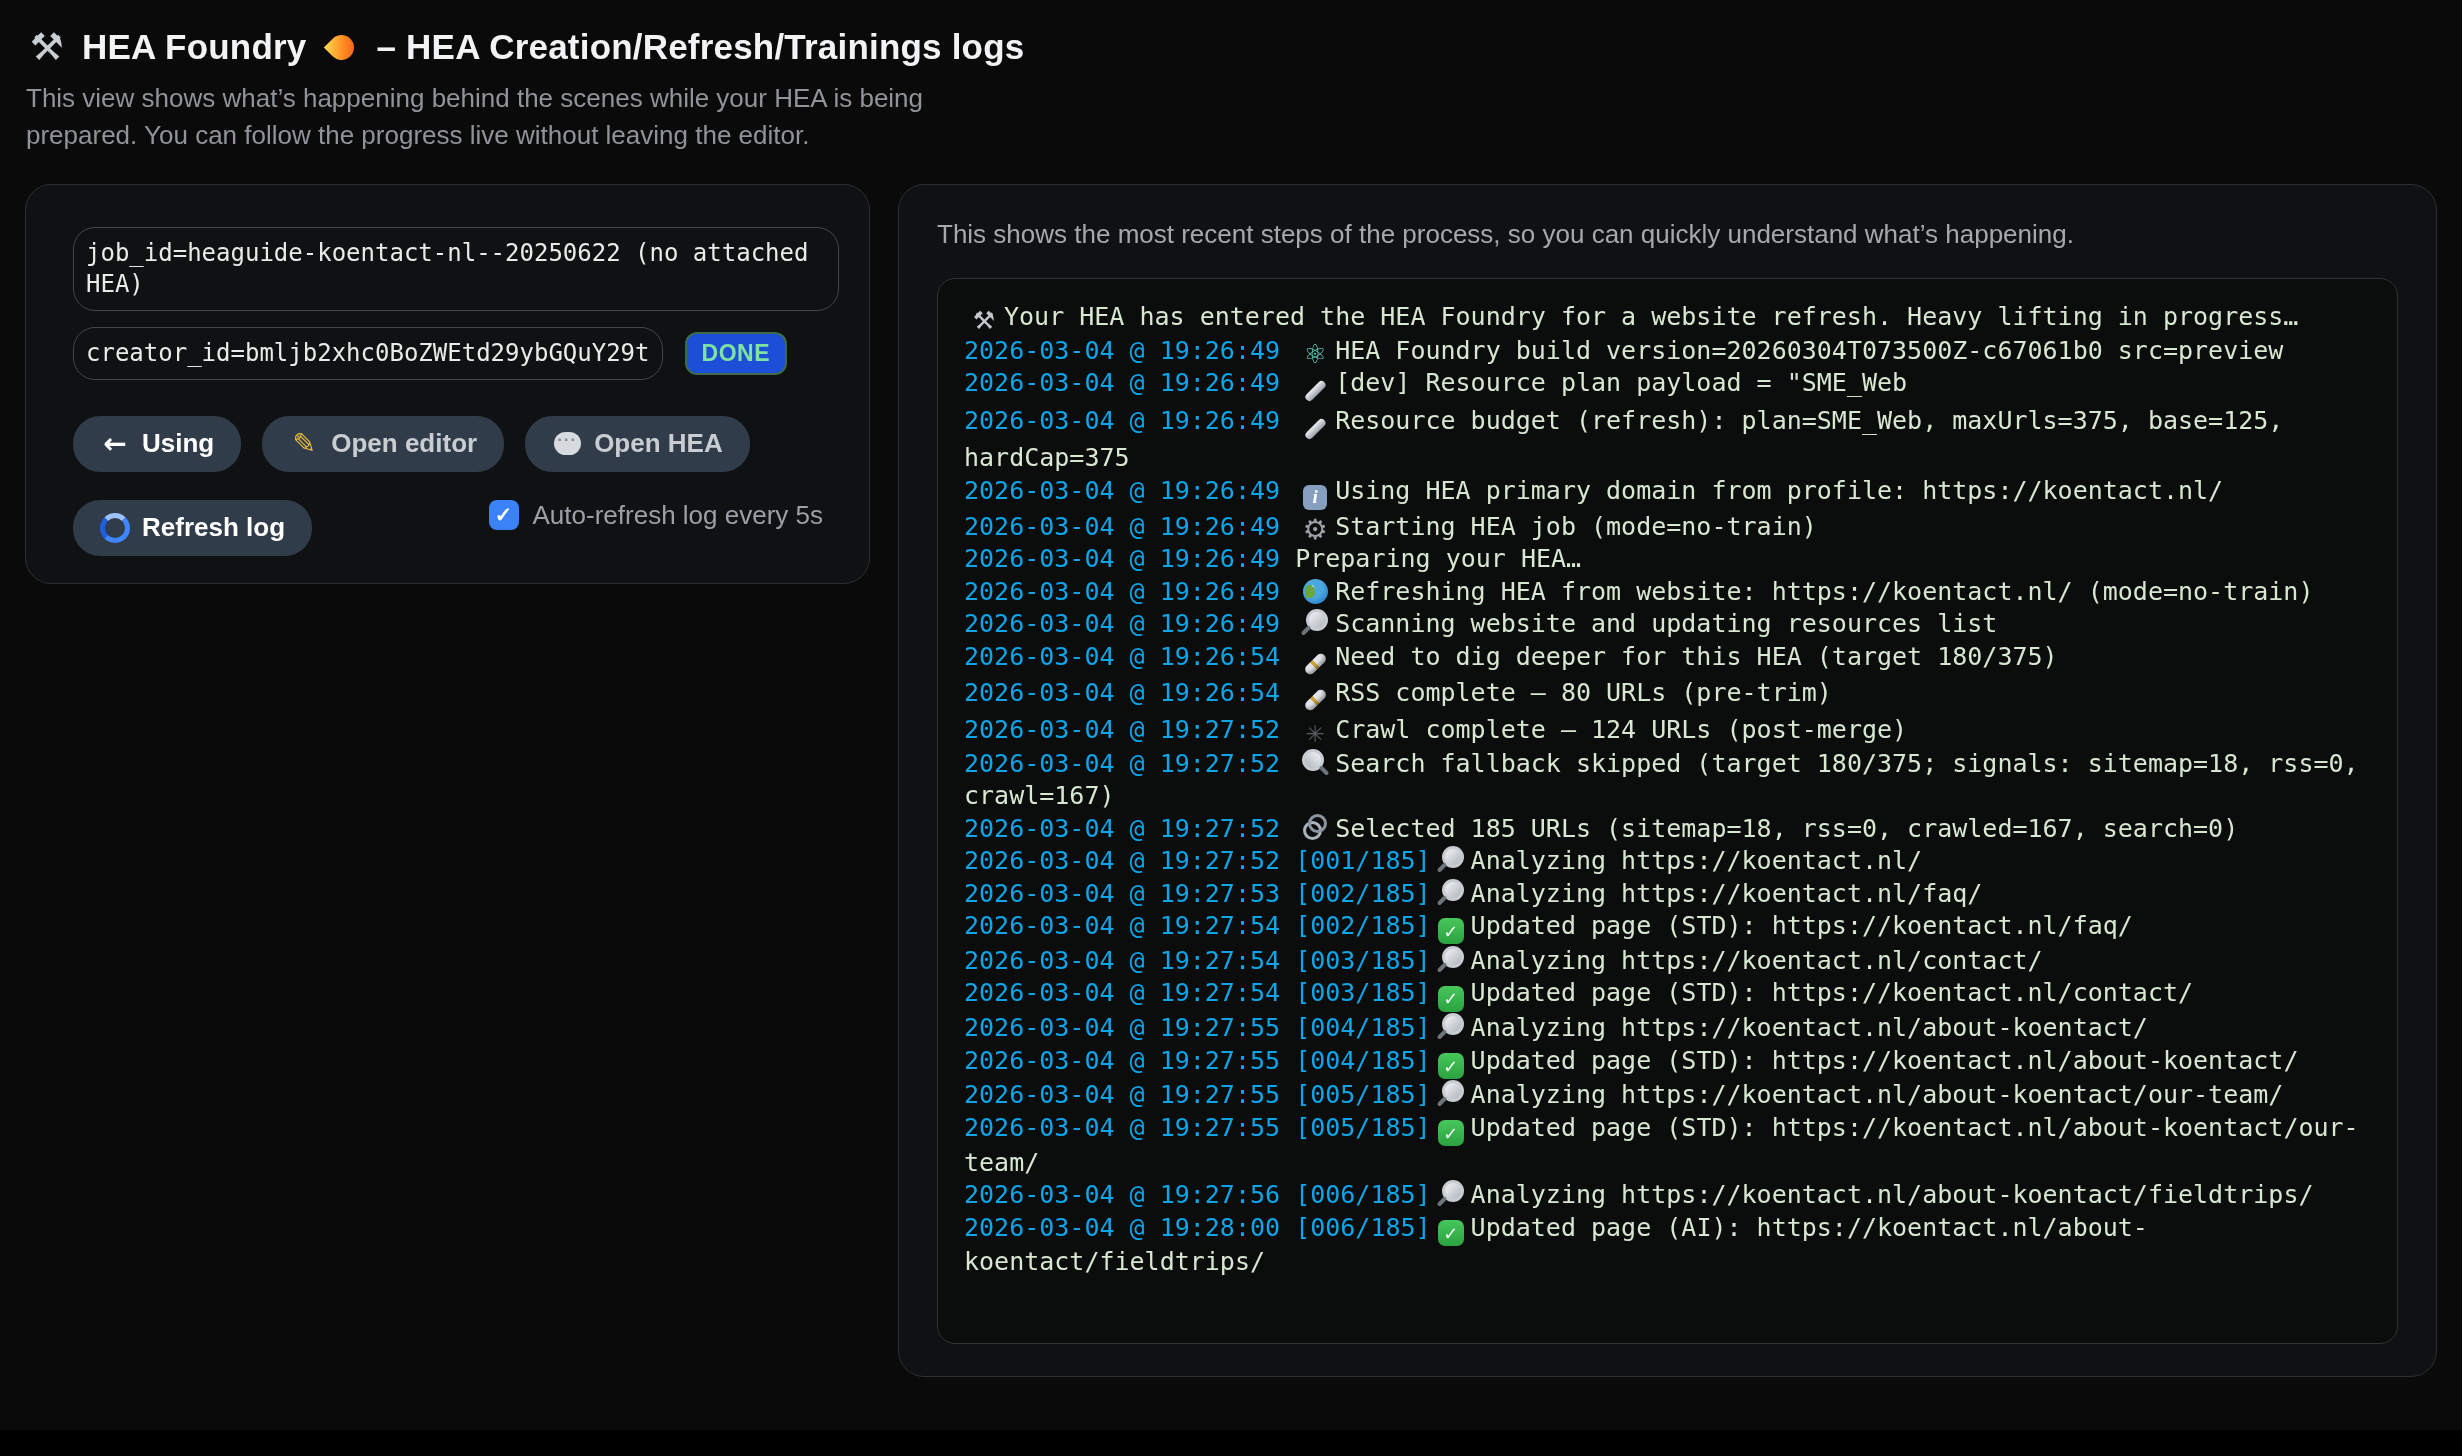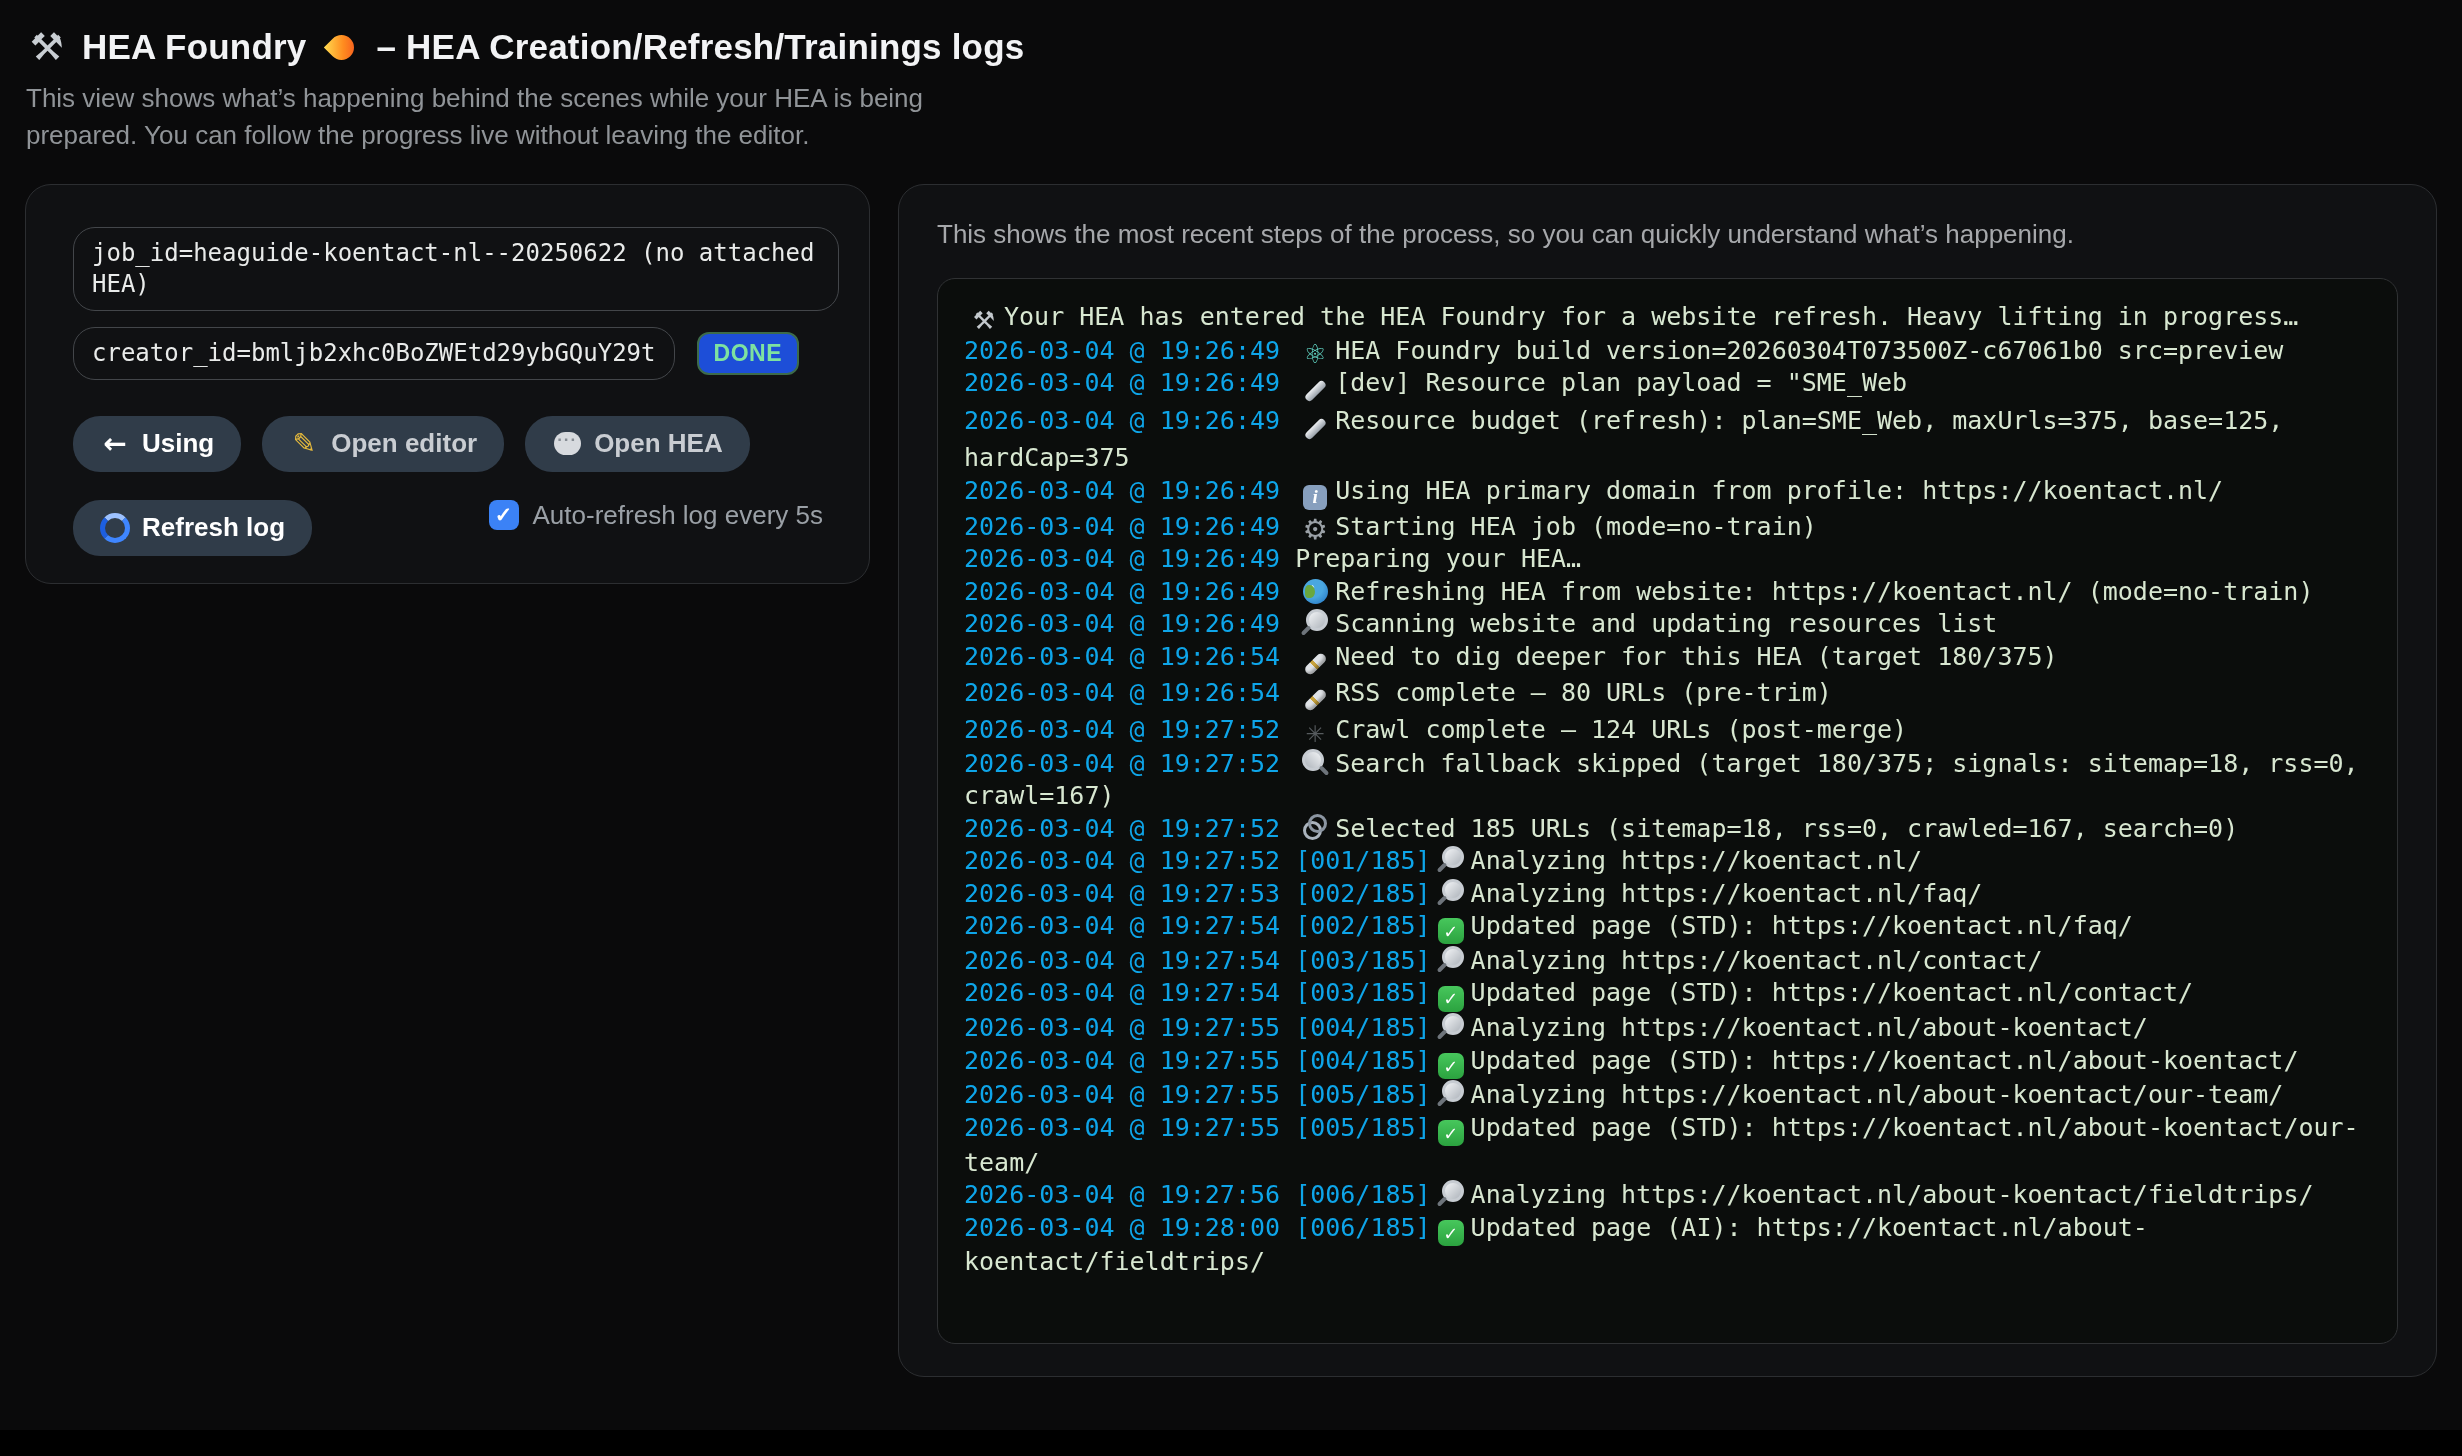--- a/index.html
+++ b/index.html
@@ -11,21 +11,21 @@
   .page-header { padding:26px 30px 0 26px; }
   .page-title { display:flex; align-items:center; gap:14px; font-size:35px; font-weight:bold; color:#f2f3f5; letter-spacing:.2px; }
   .page-subtitle { margin-top:12px; width:950px; font-size:26px; line-height:1.42; color:#909498; }
 
   
   .main-row { display:flex; gap:28px; padding:0 25px; margin-top:30px; align-items:flex-start; }
   .card { background:#101113; border:1px solid #2c2e31; border-radius:26px; }
 
   
   .job-card { width:845px; height:400px; padding:42px 34px 0 47px; flex:none; }
-  .pill { border:1px solid #43464a; border-radius:22px; padding:10px 18px;
+  .pill { border:1px solid #43464a; border-radius:22px; padding:10px 12px;
           font-family:"DejaVu Sans Mono", monospace; font-size:24px; line-height:31px; color:#e9ebea; }
   .job-pill { width:766px; }
   .creator-row { display:flex; align-items:center; gap:22px; margin-top:16px; }
   .creator-pill { width:auto; white-space:nowrap; }
   .status-badge { border:2px solid #3d6b4a; background:#1d4ed8; color:#7ee2a0;
                   border-radius:12px; padding:6px 15px; font-size:23px; font-weight:bold; letter-spacing:.5px; }
   .btn-row { display:flex; gap:21px; margin-top:36px; }
   .btn { display:inline-flex; align-items:center; gap:12px; background:#303c49; border:none; cursor:pointer;
          border-radius:27px; padding:12px 27px; font-family:"Liberation Sans",sans-serif;
          font-size:26px; font-weight:600; color:#c9cdd2; height:56px; }

